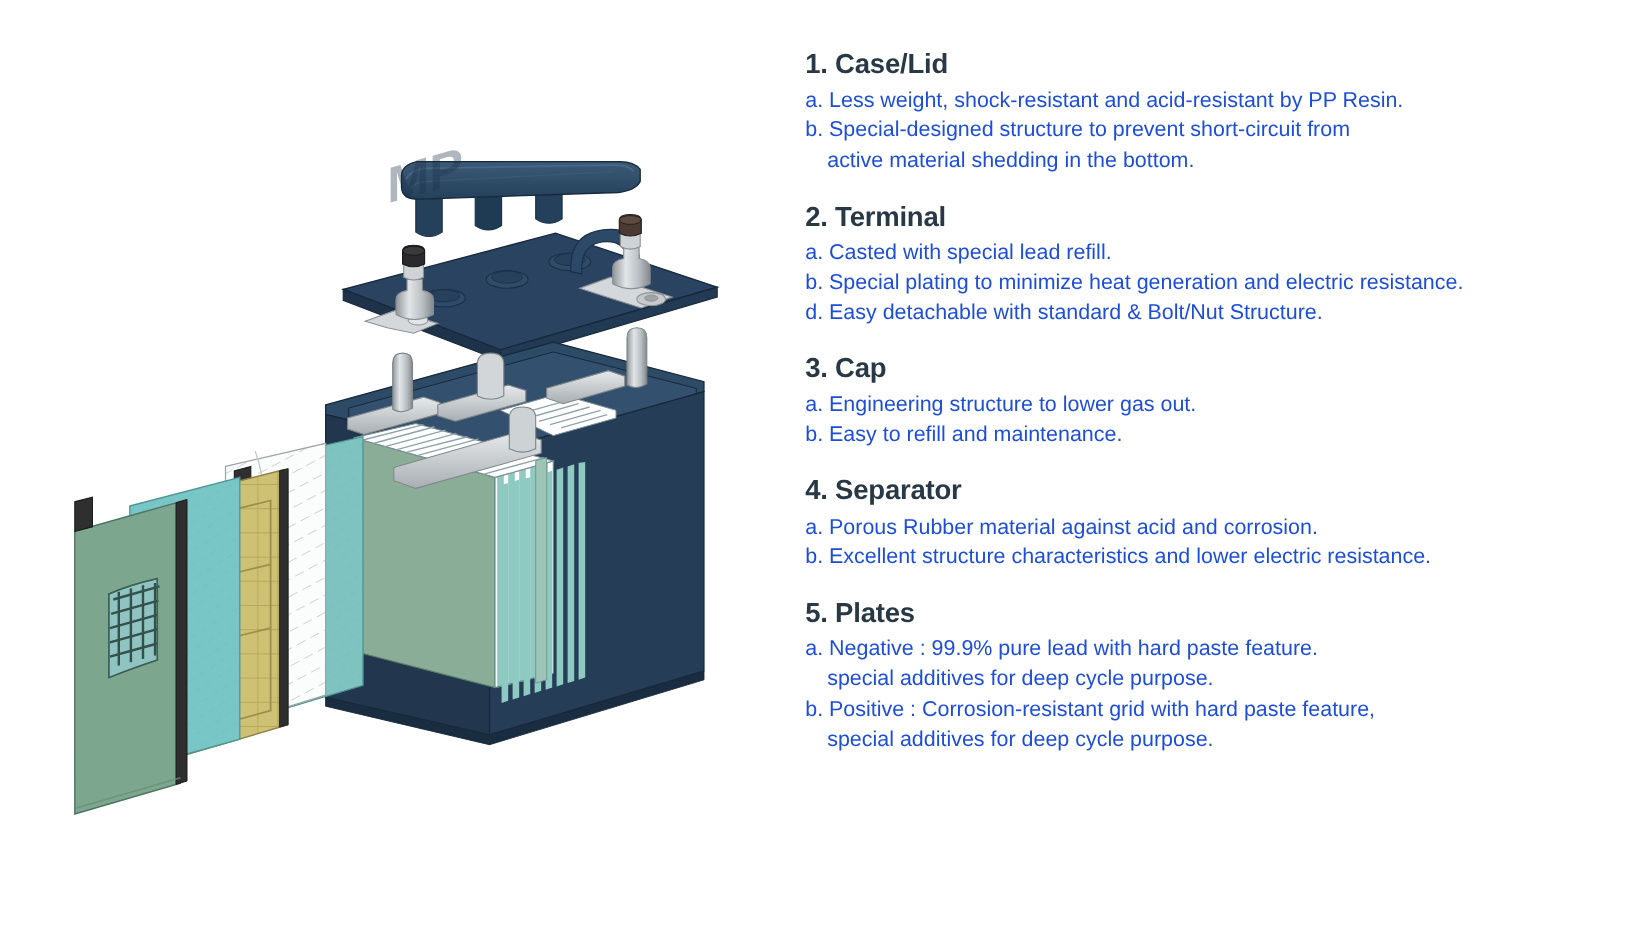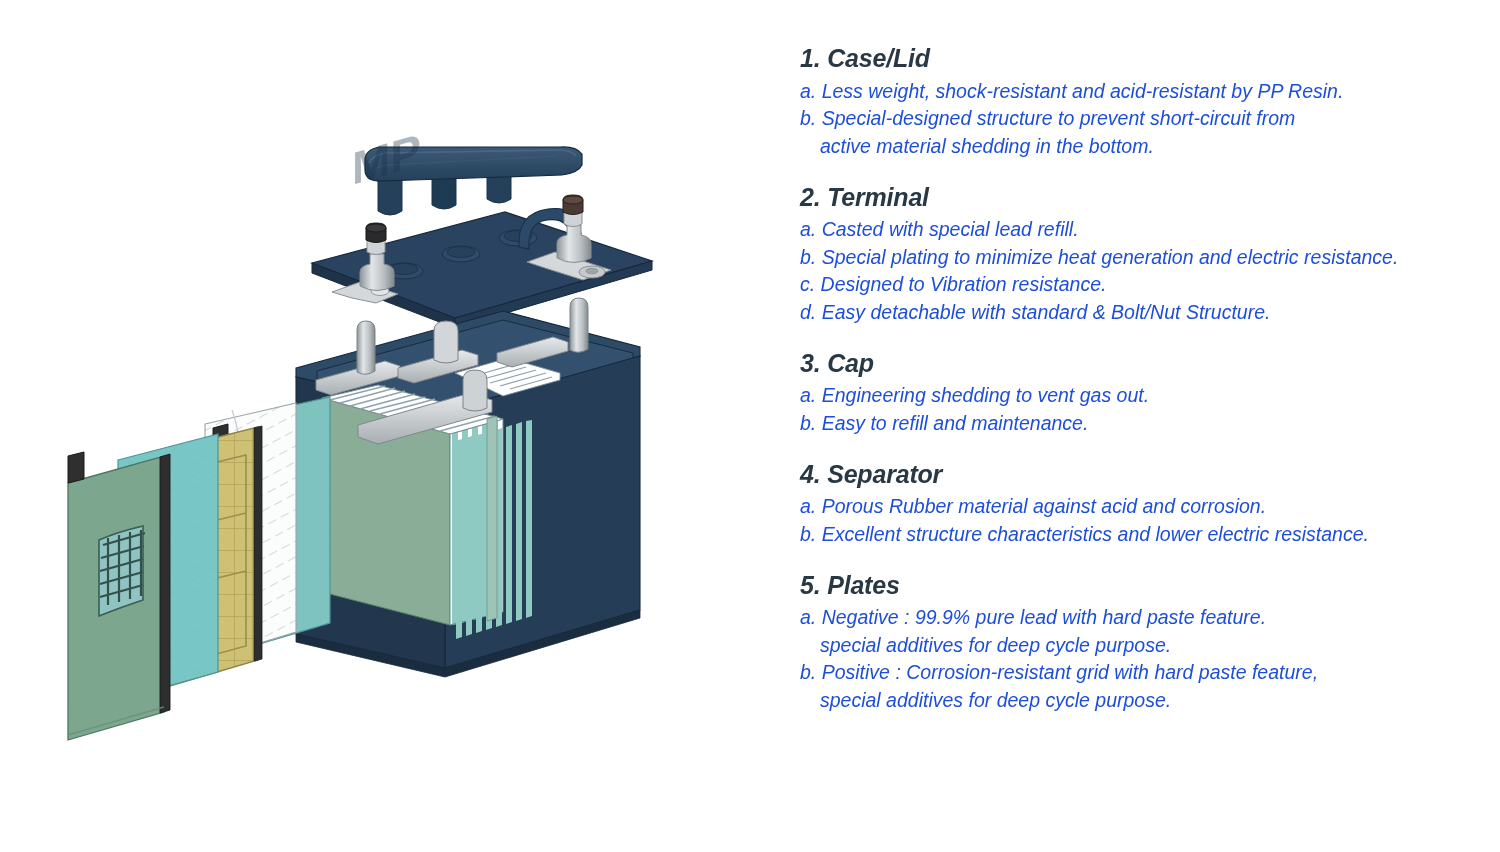--- a/index.html
+++ b/index.html
@@ -8,23 +8,22 @@
     width:1500px;height:852px;
     background:#ffffff;
     font-family:"Liberation Sans", sans-serif;
     overflow:hidden;
     position:relative;
   }
   .page{position:relative;width:1500px;height:852px;}
 
   
   .spec-column{
-    position:absolute;left:800px;top:44px;width:700px;
+    position:absolute;left:732px;top:44px;width:700px;
     color:#29384a;
-    font-style:italic;
   }
   .spec-block{margin-bottom:22px;}
   .spec-block:last-child{margin-bottom:16px;}
   .spec-title{
     font-size:25px;font-weight:bold;letter-spacing:-0.2px;
     margin:0 0 4px 0;line-height:1.18;color:#293845;
   }
   .spec-item{
     font-size:19.5px;line-height:1.42;margin:0;color:#1d4ed8;
     white-space:pre-wrap;
@@ -293,27 +292,26 @@
       <h2 class="spec-title">1. Case/Lid</h2>
       <p class="spec-item">a. Less weight, shock-resistant and acid-resistant by PP Resin.</p>
       <p class="spec-item">b. Special-designed structure to prevent short-circuit from</p>
       <p class="spec-item cont">active material shedding in the bottom.</p>
     </div>
 
     <div class="spec-block">
       <h2 class="spec-title">2. Terminal</h2>
       <p class="spec-item">a. Casted with special lead refill.</p>
       <p class="spec-item">b. Special plating to minimize heat generation and electric resistance.</p>
-      <p class="spec-item">c. Designed to Vibration resistance.</p>
       <p class="spec-item">d. Easy detachable with standard &amp; Bolt/Nut Structure.</p>
     </div>
 
     <div class="spec-block">
       <h2 class="spec-title">3. Cap</h2>
-      <p class="spec-item">a. Engineering shedding to vent gas out.</p>
+      <p class="spec-item">a. Engineering structure to lower gas out.</p>
       <p class="spec-item">b. Easy to refill and maintenance.</p>
     </div>
 
     <div class="spec-block">
       <h2 class="spec-title">4. Separator</h2>
       <p class="spec-item">a. Porous Rubber material against acid and corrosion.</p>
       <p class="spec-item">b. Excellent structure characteristics and lower electric resistance.</p>
     </div>
 
     <div class="spec-block">

